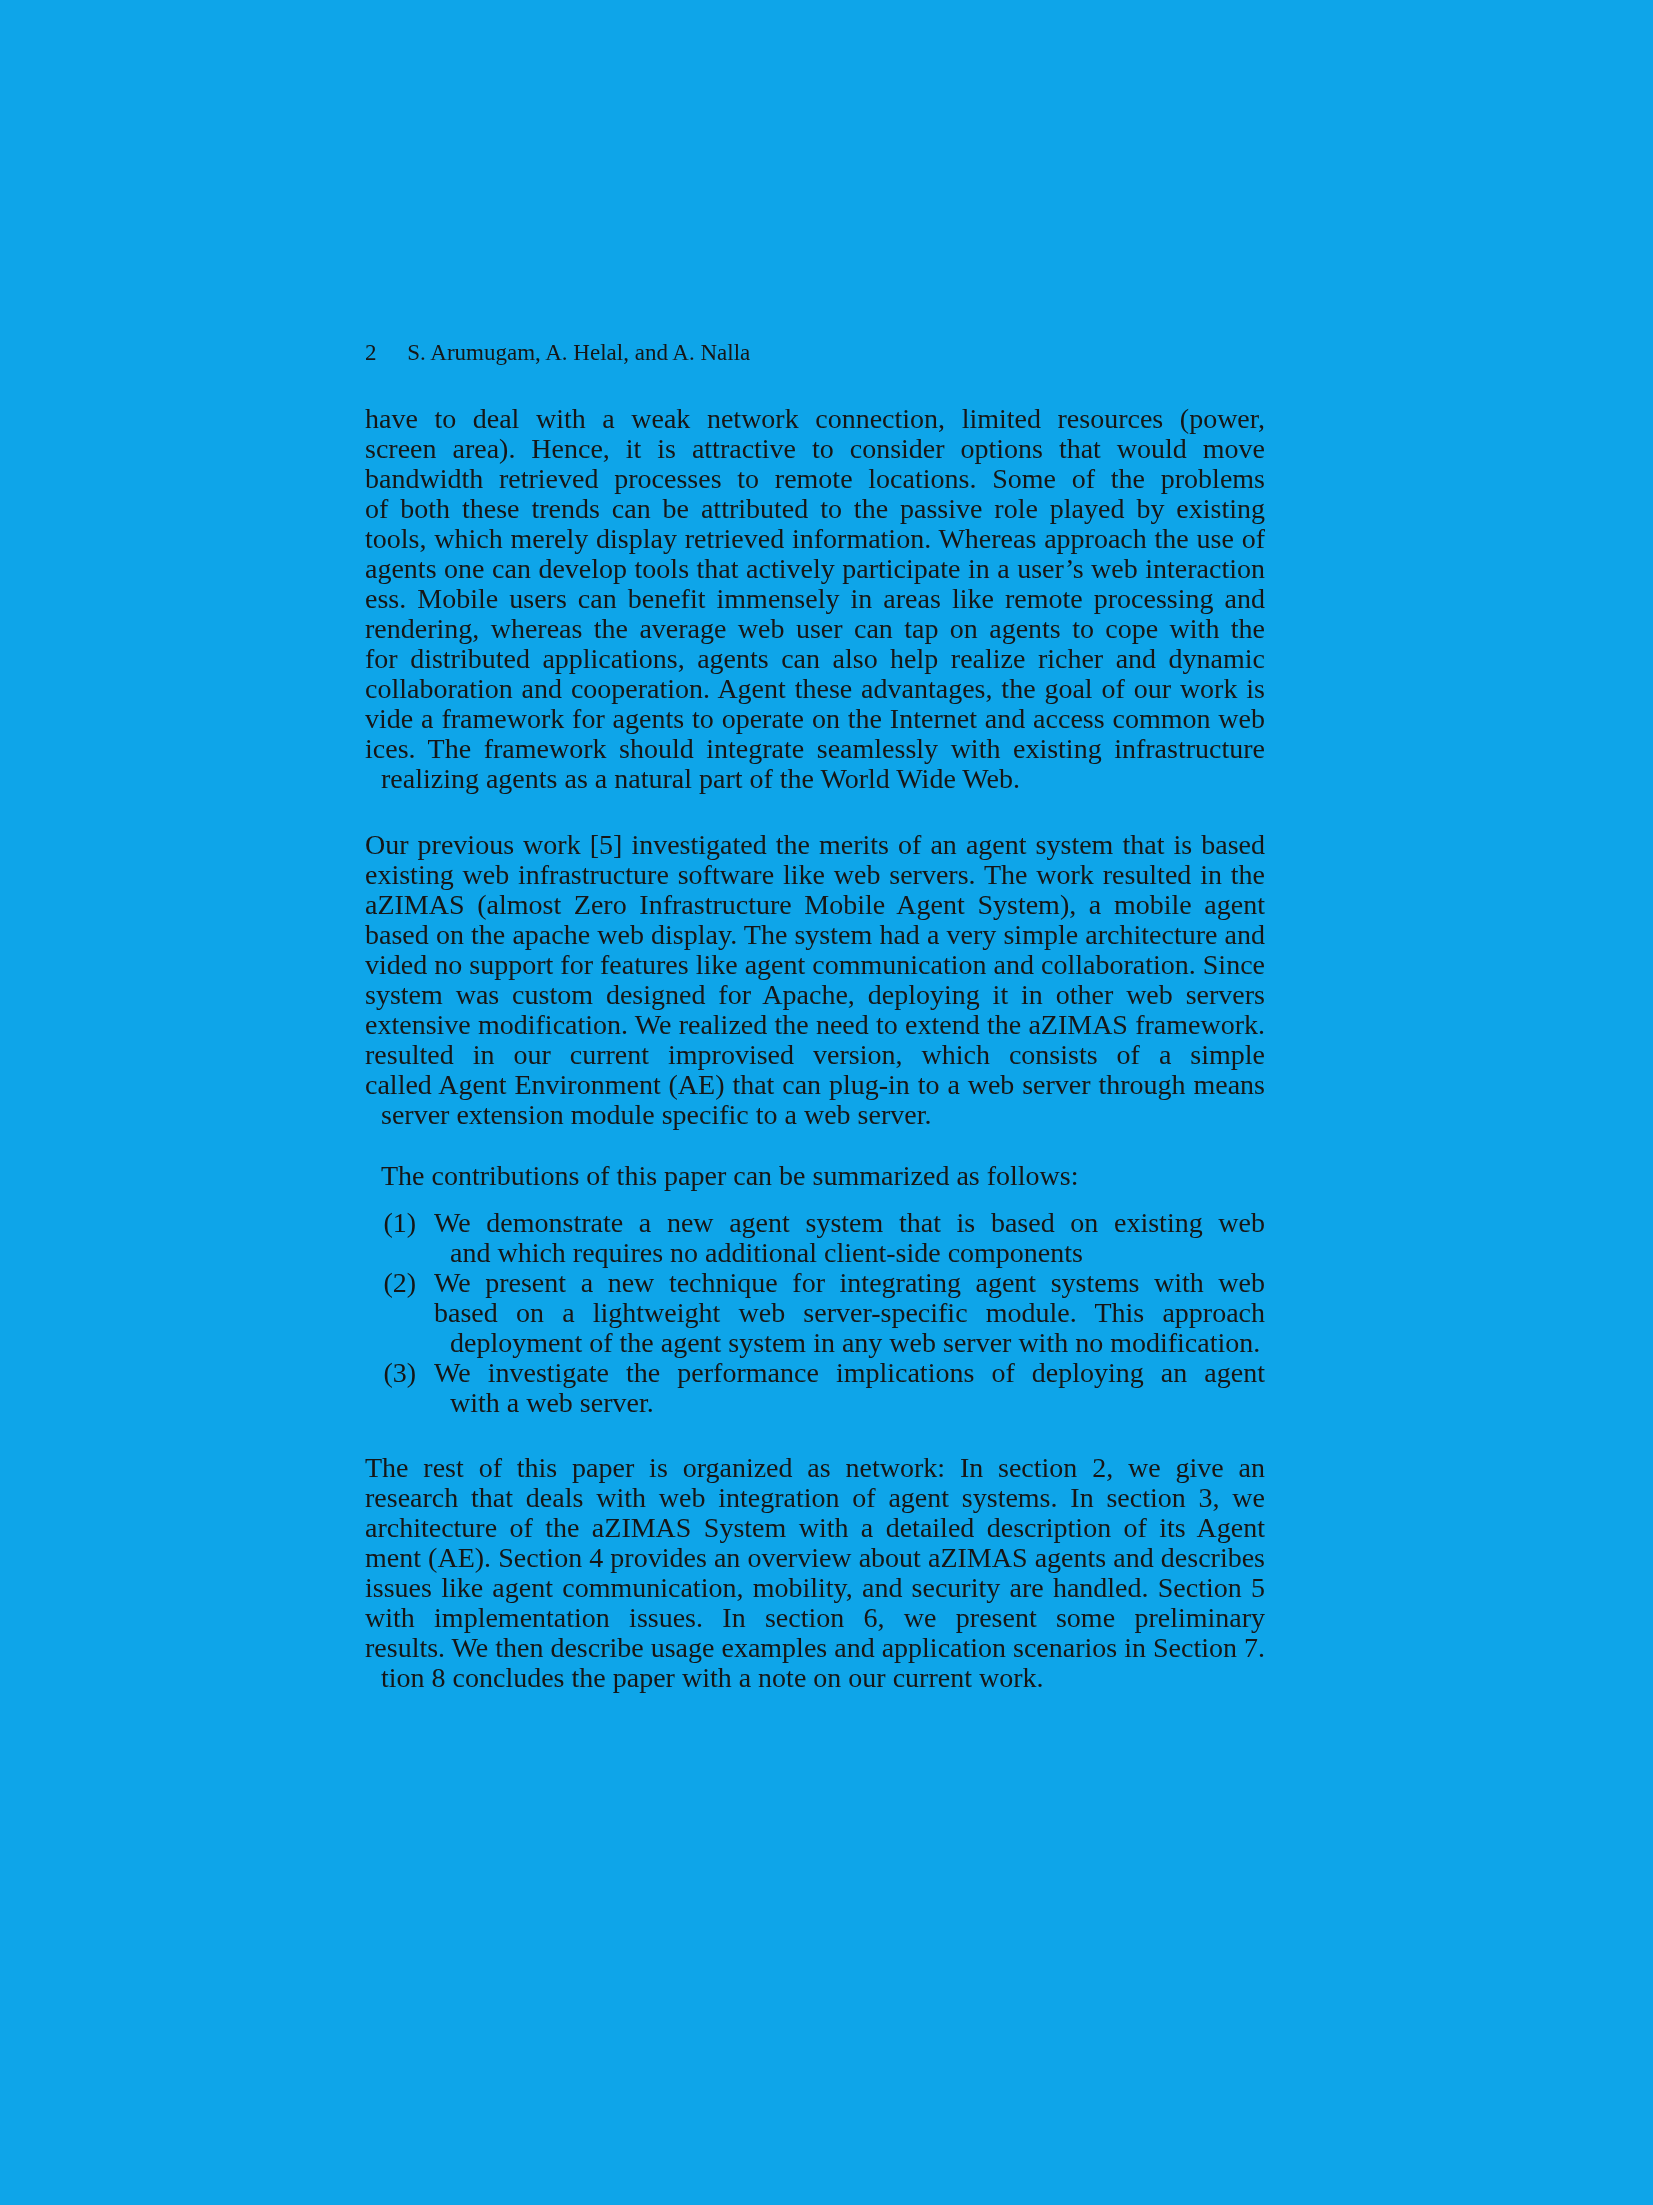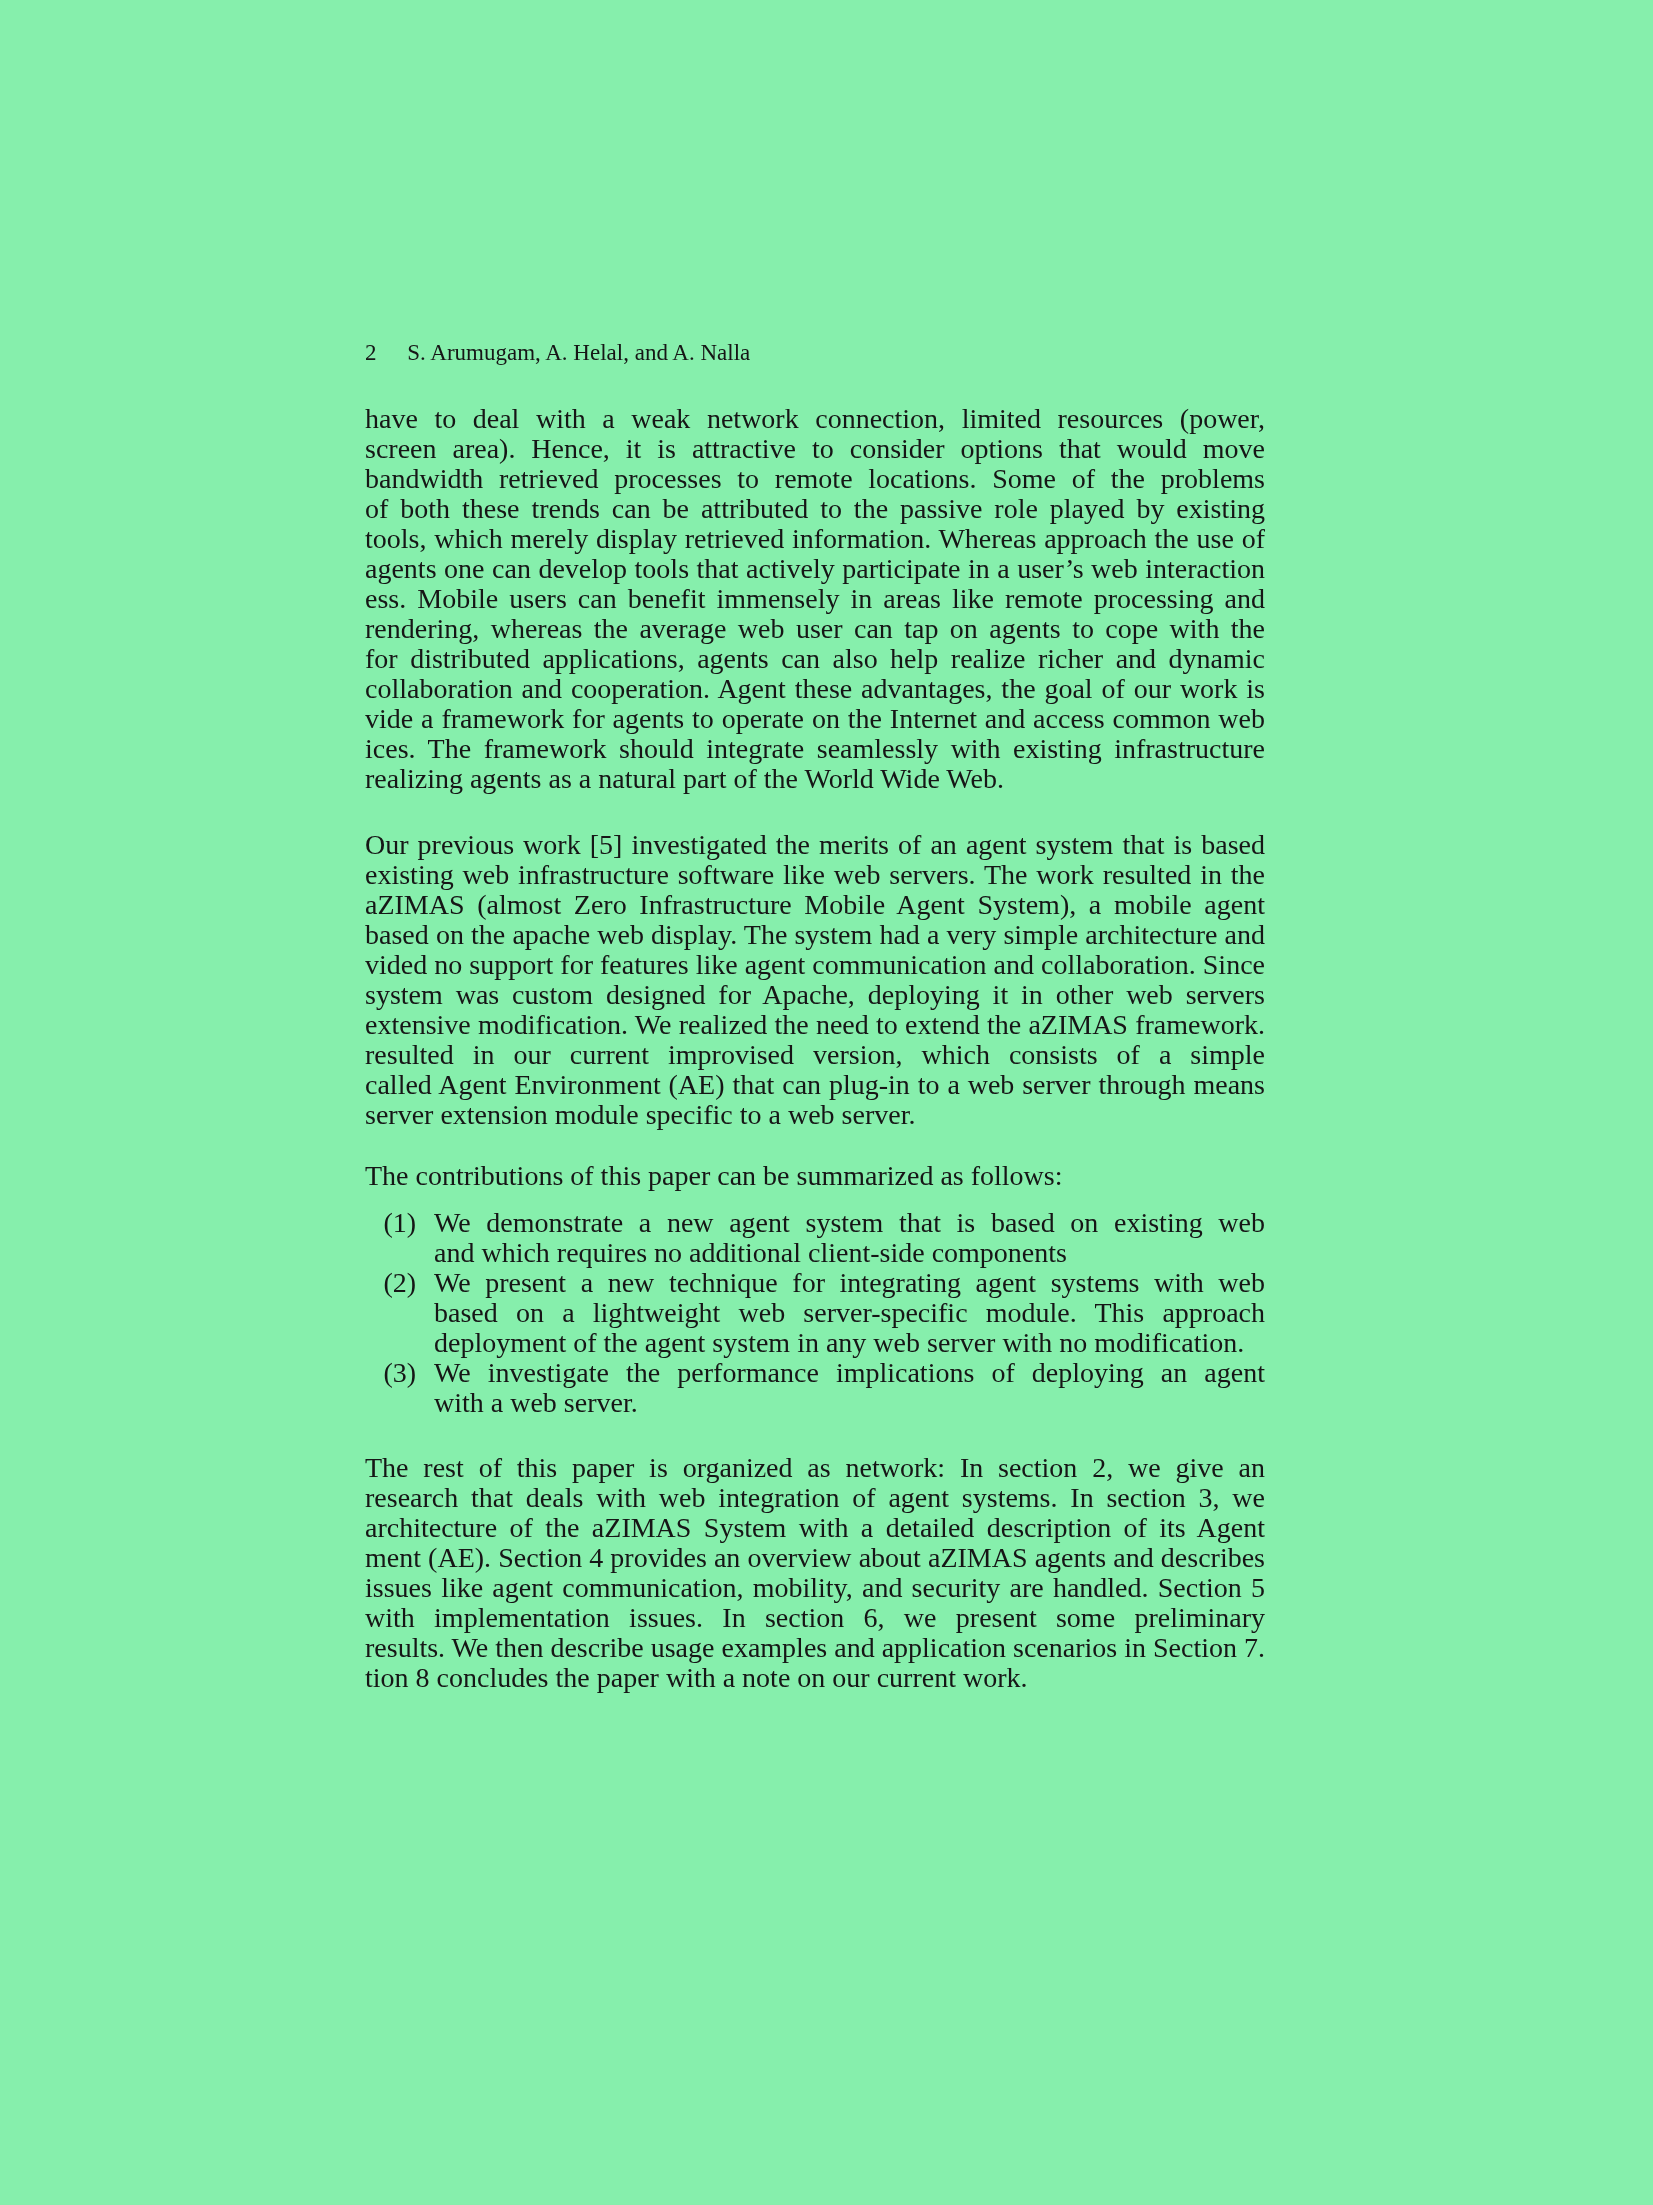--- a/index.html
+++ b/index.html
@@ -4,21 +4,21 @@
 <style>
   html, body {
     margin: 0;
     padding: 0;
     background: #ffffff;
   }
   .page {
     position: relative;
     width: 1654px;
     height: 2205px;
-    background: #86efac;
+    background: #0ea5e9;
     overflow: hidden;
     font-family: "Liberation Serif", "DejaVu Serif", serif;
     color: #161616;
   }
   .content {
     position: absolute;
     left: 365px;
     top: 338px;
     width: 900px;
   }
@@ -37,20 +37,21 @@
     line-height: 30px;
   }
   .line {
     text-align: justify;
     text-align-last: justify;
     height: 30px;
     overflow: hidden;
   }
   .line.last {
     text-align-last: left;
+    margin-left: 16px;
   }
   .list-item {
     position: relative;
     padding-left: 69px;
   }
   .list-item .marker {
     position: absolute;
     left: 18.4px;
     top: 0;
     line-height: 30px;

